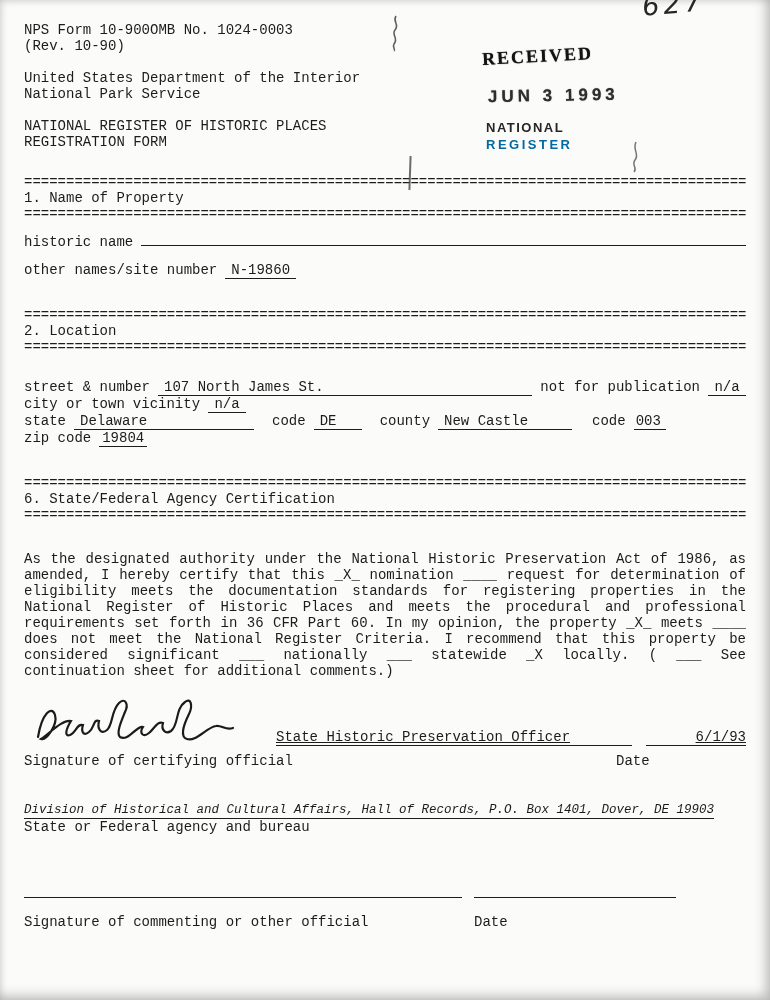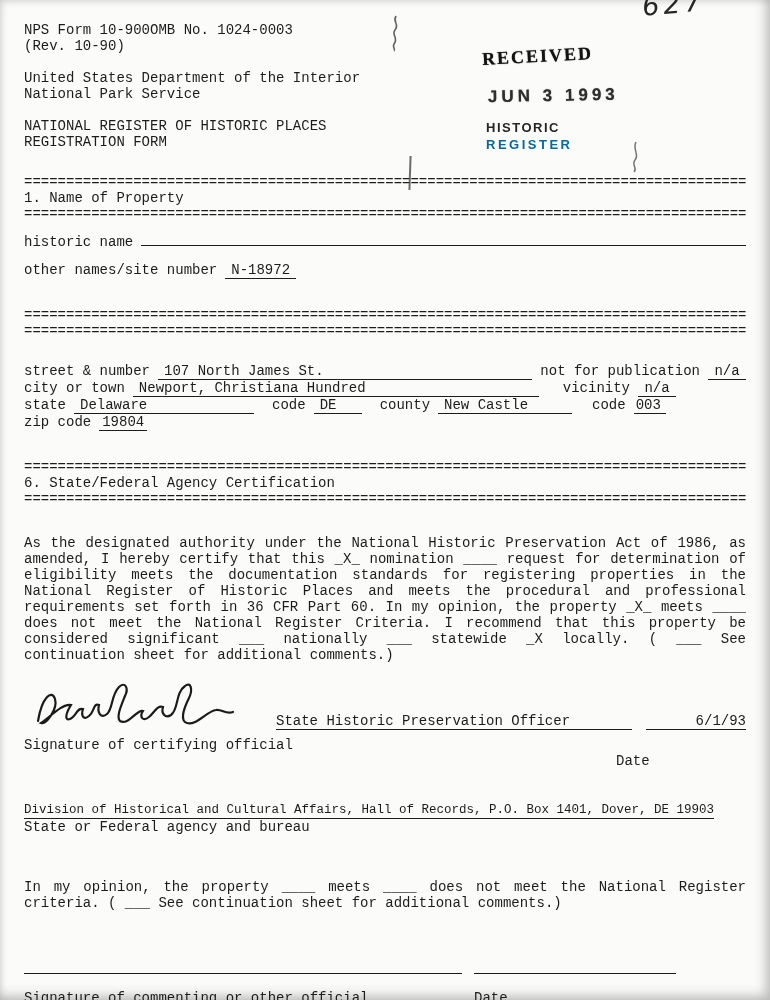--- a/index.html
+++ b/index.html
@@ -17,62 +17,62 @@
   }
   .row{display:flex;align-items:baseline;}
   .between{justify-content:flex-start;}
   .lbl{white-space:pre;padding-right:8px;}
   .u{border-bottom:1.4px solid #1c1c1c;white-space:pre;padding:0 6px;}
   .fill{flex:1;}
   .mr24{margin-right:24px;}
   .sep{white-space:pre;overflow:hidden;margin:0;} .mt12{margin-top:12px;text-align:right;} .mt16{margin-top:16px;}
   .mt24{margin-top:24px;} .mt28{margin-top:28px;} .mt32{margin-top:32px;}
   .para{width:722px;text-align:justify;white-space:normal;}
-  .small{font-size:12.5px;line-height:15px;}
+  .small{font-size:12.5px;line-height:15px;font-style:italic;}
   .inline-u{border-bottom:1.2px solid #1c1c1c;display:inline-block;}
   .sigline{border-bottom:1.4px solid #1c1c1c;height:16px;}
   
   .stamp{position:absolute;font-family:"Liberation Serif","DejaVu Serif",serif;}
   .stamp-received{left:482px;top:48px;font-size:18px;font-weight:bold;letter-spacing:2px;
     color:#131313;transform:rotate(-3deg);text-shadow:0 0 1px #444;}
   .stamp-date{left:488px;top:88px;font-family:"Liberation Sans","DejaVu Sans",sans-serif;
     font-size:17px;font-weight:bold;letter-spacing:4px;color:#2e2e2e;transform:rotate(-1deg);
     text-shadow:0 0 1px #666;}
   .stamp-natreg{left:486px;top:120px;font-family:"Liberation Sans","DejaVu Sans",sans-serif;
     font-size:13px;font-weight:bold;letter-spacing:1.5px;}
   .stamp-natreg .nat{color:#262626;}
   .stamp-natreg .reg{color:#0369a1;letter-spacing:2.5px;margin-top:1px;}
   .hand-627{position:absolute;left:642px;top:-4px;font-family:"DejaVu Sans",sans-serif;
     font-style:italic;font-size:27px;color:#262626;transform:rotate(-5deg);letter-spacing:4px;}
   .ink{position:absolute;color:#3a3a3a;}
   .ink-vert{left:409px;top:156px;width:2px;height:34px;background:#3c3c3c;opacity:.75;transform:rotate(2deg);}
-  .sig-area{position:relative;margin-top:36px;height:36px;}
+  .sig-area{position:relative;margin-top:36px;height:36px;text-decoration:underline;}
   .sig-svg{position:absolute;left:6px;top:-18px;}
   .officer-row{display:flex;align-items:baseline;padding-left:252px;}
   .officer{border-bottom:1.4px solid #1c1c1c;flex:1;white-space:pre;}
   .sig-date{border-bottom:1.4px solid #1c1c1c;width:100px;text-align:right;margin-left:14px;white-space:pre;}
-  .cap-row{display:flex;align-items:baseline;margin-top:2px;flex-direction:column;}
+  .cap-row{display:flex;align-items:baseline;margin-top:2px;}
   .cap-left{white-space:pre;}
   .cap-date{margin-left:auto;width:130px;white-space:pre;}
   .comment-lines{display:flex;margin-top:46px;}
   .comment-lines .l1{width:438px;}
   .comment-lines .l2{width:202px;margin-left:12px;}
   .comment-caps{display:flex;margin-top:16px;}
   .comment-caps .c1{width:450px;white-space:pre;}
 </style>
 </head>
 <body>
 
 <div class="page">
 
   <div class="hand-627">627</div>
   <div class="stamp stamp-received">RECEIVED</div>
   <div class="stamp stamp-date">JUN 3 1993</div>
   <div class="stamp stamp-natreg">
-    <div class="nat">HISTORIC</div>
+    <div class="nat">NATIONAL</div>
     <div class="reg">REGISTER</div>
   </div>
   <div class="ink ink-vert"></div>
   <div class="ink" style="left:384px;top:14px;">
     <svg width="22" height="38" viewBox="0 0 22 38">
         <path d="M12 2 C8 8, 16 10, 11 16 C7 21, 15 24, 10 30 C8 33, 12 36, 10 37" stroke="#3a3a3a" stroke-width="1.6" fill="none" opacity="0.8"></path>
       </svg>
   </div>
   <div class="ink" style="left:622px;top:140px;">
     <svg width="26" height="34" viewBox="0 0 26 34">
@@ -102,36 +102,36 @@
   <div>1. Name of Property</div>
   <div class="sep">==========================================================================================</div>
 
   <div class="row mt12">
     <span class="lbl">historic name</span>
     <span class="u fill"></span>
   </div>
 
   <div class="row mt12">
     <span class="lbl">other names/site number</span>
-    <span class="u">N-18972</span>
+    <span class="u">N-19860</span>
   </div>
 
   <div class="sep mt28">==========================================================================================</div>
+  <div>2. Location</div>
   <div class="sep">==========================================================================================</div>
 
   <div class="row mt24">
     <span class="lbl">street &amp; number</span>
     <span class="u fill">107 North James St.</span>
     <span class="lbl" style="padding-left:8px">not for publication</span>
     <span class="u" style="width:26px;text-align:center">n/a</span>
   </div>
 
   <div class="row">
     <span class="lbl">city or town</span>
-    <span class="u fill mr24">Newport, Christiana Hundred</span>
     <span class="lbl">vicinity</span>
     <span class="u" style="width:26px;text-align:center;margin-right:70px">n/a</span>
   </div>
 
   <div class="row">
     <span class="lbl">state</span>
     <span class="u" style="width:168px">Delaware</span>
     <span class="lbl" style="padding-left:18px">code</span>
     <span class="u" style="width:36px">DE</span>
     <span class="lbl" style="padding-left:18px">county</span>
@@ -166,21 +166,20 @@
   <div class="cap-row">
     <span class="cap-left">Signature of certifying official</span>
     <span class="cap-date">Date</span>
   </div>
 
   <div class="mt32">
     <span class="small inline-u">Division of Historical and Cultural Affairs, Hall of Records, P.O. Box 1401, Dover, DE  19903</span>
     <div>State or Federal agency and bureau</div>
   </div>
 
-  <div class="para mt32" style="margin-top:44px">In my opinion, the property ____ meets ____ does not meet the National Register criteria. ( ___ See continuation sheet for additional comments.)</div>
 
   <div class="comment-lines">
     <div class="sigline l1"></div>
     <div class="sigline l2"></div>
   </div>
   <div class="comment-caps">
     <span class="c1">Signature of commenting or other official</span>
     <span>Date</span>
   </div>
 

